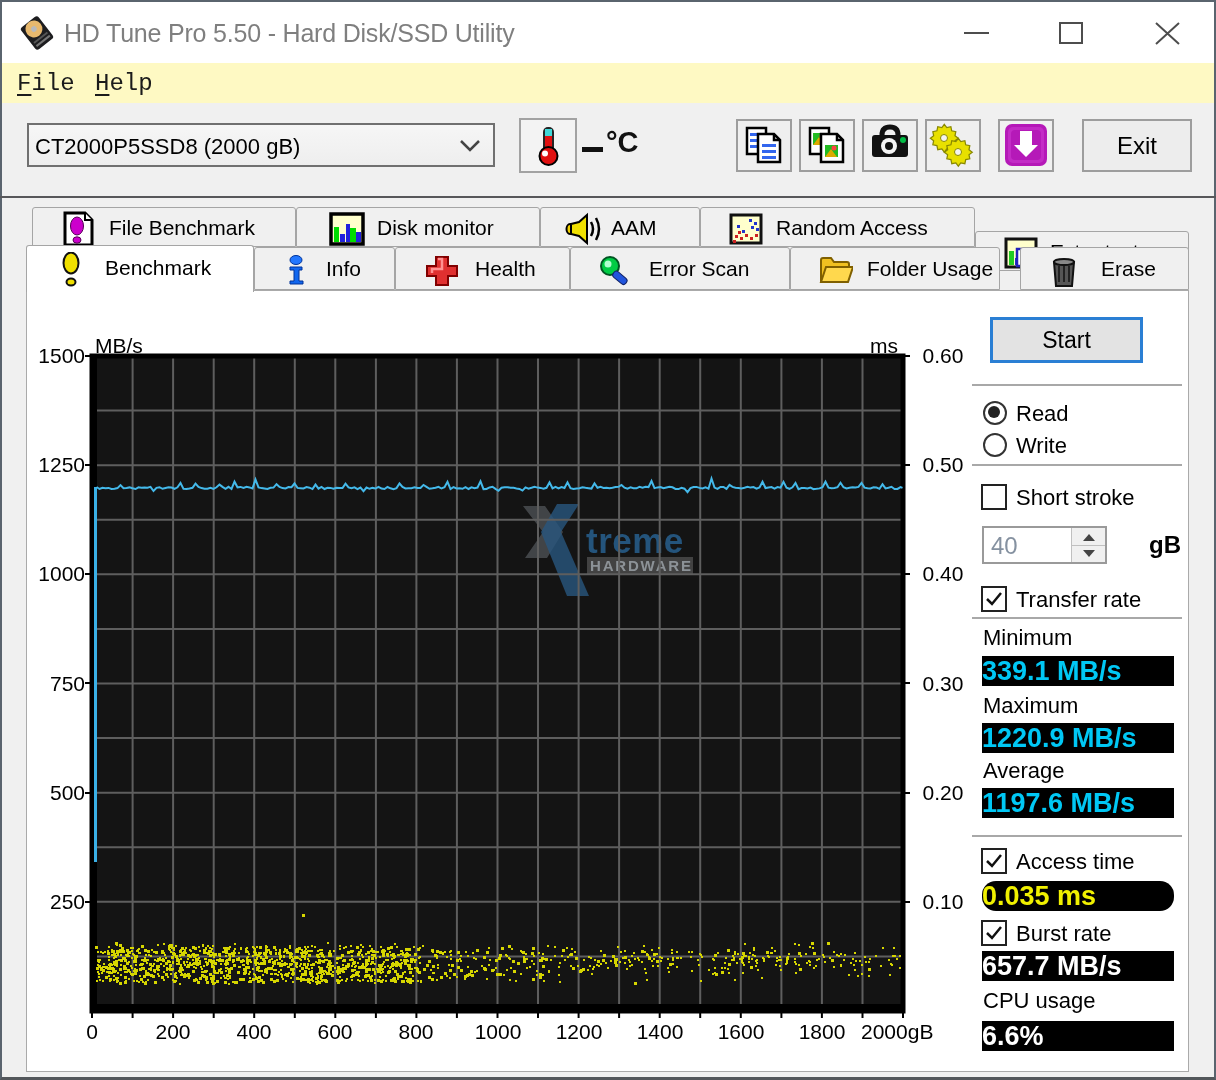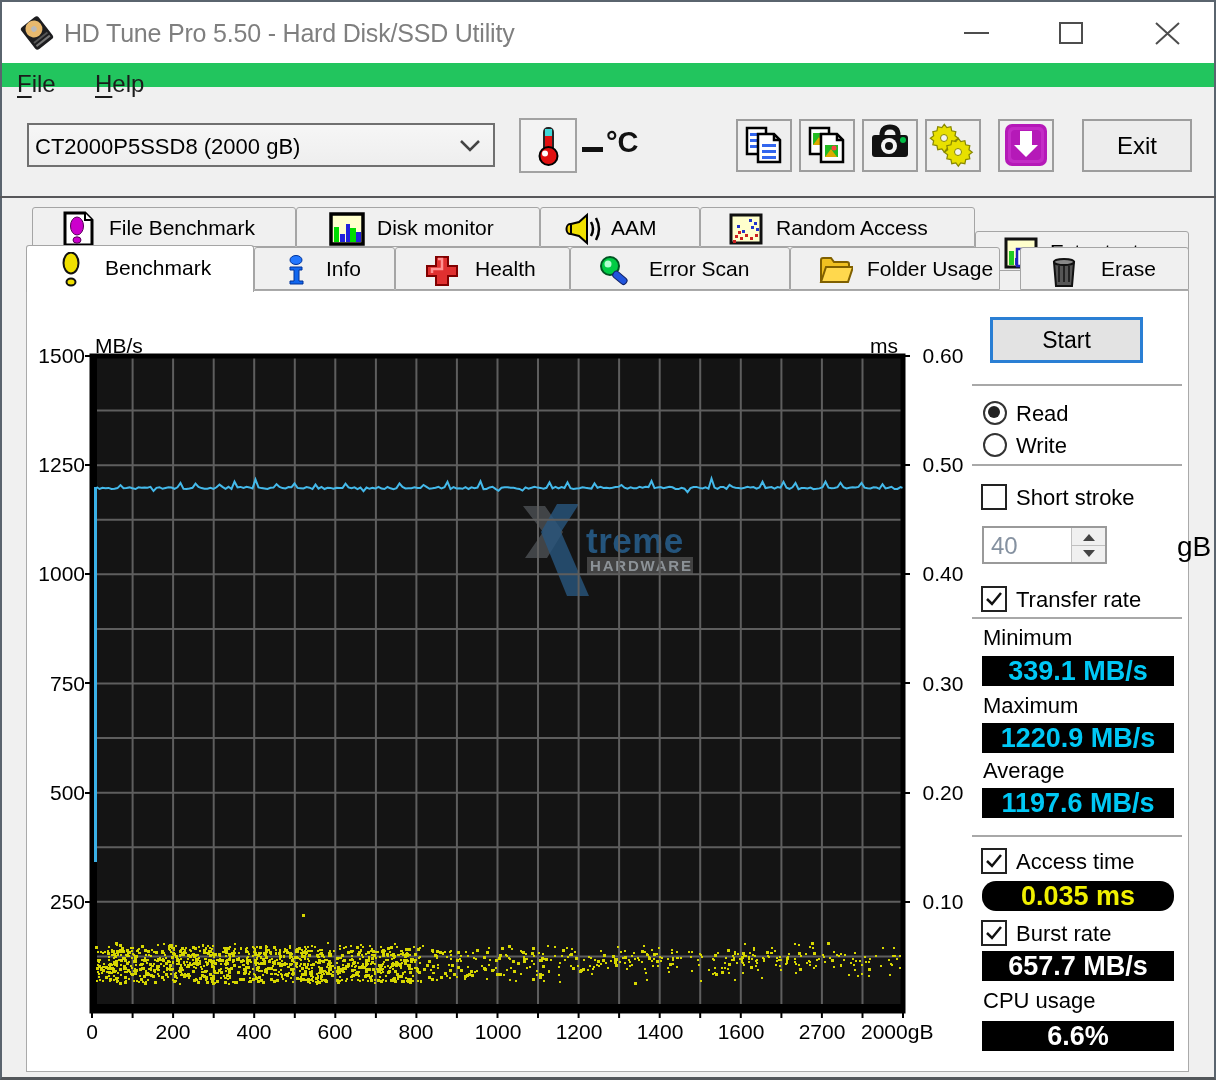--- a/index.html
+++ b/index.html
@@ -6,21 +6,21 @@
   body{width:1216px;height:1080px;position:relative;overflow:hidden;
        font-family:"Liberation Sans",sans-serif;background:#f0f0f0;}
   .abs{position:absolute;}
   
   #frame{position:absolute;left:0;top:0;width:1216px;height:1080px;
          border:2px solid #5a646e;border-bottom:3px solid #53575b;box-sizing:border-box;background:#f0f0f0;}
   #titlebar{position:absolute;left:2px;top:2px;width:1212px;height:61px;background:#ffffff;}
   #title-ico{position:absolute;left:17px;top:12px;}
   #title-text{position:absolute;left:62px;top:17px;font-size:25px;letter-spacing:-0.2px;color:#7f7f7f;white-space:nowrap;}
   .wbtn{position:absolute;top:0;}
-  #menubar{position:absolute;left:2px;top:63px;width:1212px;height:24px;background:#22c55e;}
+  #menubar{position:absolute;left:2px;top:63px;width:1212px;height:40px;background:#fef9c3;font-family:Liberation Mono, monospace;}
   .menu{position:absolute;top:7px;font-size:24px;color:#1b1b1b;}
   .menu u{text-decoration-thickness:2px;text-underline-offset:4px;}
   #toolbar{position:absolute;left:2px;top:103px;width:1212px;height:93px;background:#f0f0f0;}
   #sepline{position:absolute;left:0px;top:196px;width:1216px;height:2px;background:#57575a;}
   
   #combo{position:absolute;left:25px;top:20px;width:468px;height:44px;background:linear-gradient(#f6f6f6,#eeeeee);
          border:2px solid #707070;box-sizing:border-box;}
   #combo .txt{position:absolute;left:6px;top:9px;font-size:22px;color:#000;}
   
   #thermo{position:absolute;left:517px;top:15px;width:58px;height:55px;background:#f3f3f3;border:2px solid #a2a2a2;box-sizing:border-box;}
@@ -41,21 +41,21 @@
   .rlbl{position:absolute;width:60px;text-align:center;font-size:21px;color:#000000;}
   .xlbl{position:absolute;width:80px;text-align:center;font-size:21px;color:#000;}
   
   .hsep{position:absolute;left:972px;width:210px;height:2px;background:#a8a8a8;}
   #startbtn{position:absolute;left:990px;top:317px;width:153px;height:46px;background:#e3e3e3;
             border:3px solid #2a7fd4;box-sizing:border-box;text-align:center;font-size:23px;line-height:40px;color:#000;}
   .ctl-lbl{position:absolute;font-size:22px;color:#000;white-space:nowrap;}
   .radio{position:absolute;width:24px;height:24px;border:2px solid #333;border-radius:50%;box-sizing:border-box;background:#fff;}
   .radio.sel::after{content:"";position:absolute;left:3px;top:3px;width:12px;height:12px;border-radius:50%;background:#222;}
   .chk{position:absolute;width:26px;height:26px;border:2px solid #222;box-sizing:border-box;background:#fff;}
-  .vbox{position:absolute;left:982px;width:192px;height:30px;background:#000;text-align:center;
+  .vbox{position:absolute;left:982px;width:192px;height:30px;background:#000;text-align:left;
         font-size:27px;font-weight:bold;line-height:31px;}
   .cyan{color:#00c8f5;} .yel{color:#f0f000;border-radius:14px;} .wht{color:#ffffff;}
 </style>
 </head>
 <body>
 <div id="frame"></div>
 <div id="titlebar">
   <svg id="title-ico" width="36" height="38" viewBox="0 0 36 38">
     <g transform="rotate(-38 18 19)">
       <rect x="7" y="5" width="22" height="28" rx="3" fill="#1d1d1f"></rect>
@@ -1964,21 +1964,21 @@
 <div class="abs" style="left:903px;top:901px;width:7px;height:2px;background:#000;"></div>
 <div class="xlbl" style="left:52px;top:1020px">0</div>
 <div class="xlbl" style="left:133px;top:1020px">200</div>
 <div class="xlbl" style="left:214px;top:1020px">400</div>
 <div class="xlbl" style="left:295px;top:1020px">600</div>
 <div class="xlbl" style="left:376px;top:1020px">800</div>
 <div class="xlbl" style="left:458px;top:1020px">1000</div>
 <div class="xlbl" style="left:539px;top:1020px">1200</div>
 <div class="xlbl" style="left:620px;top:1020px">1400</div>
 <div class="xlbl" style="left:701px;top:1020px">1600</div>
-<div class="xlbl" style="left:782px;top:1020px">2700</div>
+<div class="xlbl" style="left:782px;top:1020px">1800</div>
 <div class="xlbl" style="top:1020px;width:110px;text-align:left;left:861px">2000gB</div>
 
 <div id="startbtn">Start</div>
 <div class="hsep" style="top:384px"></div>
 <div class="radio sel" style="left:983px;top:401px"></div>
 <div class="ctl-lbl" style="left:1016px;top:401px">Read</div>
 <div class="radio" style="left:983px;top:433px"></div>
 <div class="ctl-lbl" style="left:1016px;top:433px">Write</div>
 <div class="hsep" style="top:464px"></div>
 <div class="chk" style="left:981px;top:484px"></div>
@@ -1987,21 +1987,21 @@
   <div class="abs" style="left:7px;top:4px;font-size:24px;color:#8591a0;">40</div>
   <div class="abs" style="right:0;top:0;width:33px;height:34px;background:#f0f0f0;border-left:1px solid #c0c0c0;">
     <div class="abs" style="left:0;top:0;width:33px;height:17px;border-bottom:1px solid #c0c0c0;">
       <div class="abs" style="left:11px;top:6px;width:0;height:0;border-left:6px solid transparent;border-right:6px solid transparent;border-bottom:7px solid #444;"></div>
     </div>
     <div class="abs" style="left:0;top:17px;width:33px;height:17px;">
       <div class="abs" style="left:11px;top:5px;width:0;height:0;border-left:6px solid transparent;border-right:6px solid transparent;border-top:7px solid #444;"></div>
     </div>
   </div>
 </div>
-<div class="ctl-lbl" style="left:1177px;top:531px;font-size:28px;">gB</div>
+<div class="ctl-lbl" style="left:1149px;top:531px;font-size:24px;font-weight:bold;">gB</div>
 <div class="chk" style="left:981px;top:586px">
     <svg width="22" height="22" style="position:absolute;left:0;top:0">
       <path d="M4 11 L9 16 L18 5" stroke="#111" stroke-width="2.5" fill="none"></path>
     </svg>
   </div>
 <div class="ctl-lbl" style="left:1016px;top:587px">Transfer rate</div>
 <div class="hsep" style="top:617px"></div>
 <div class="ctl-lbl" style="left:983px;top:625px">Minimum</div>
 <div class="vbox cyan" style="top:656px">339.1 MB/s</div>
 <div class="ctl-lbl" style="left:983px;top:693px">Maximum</div>

